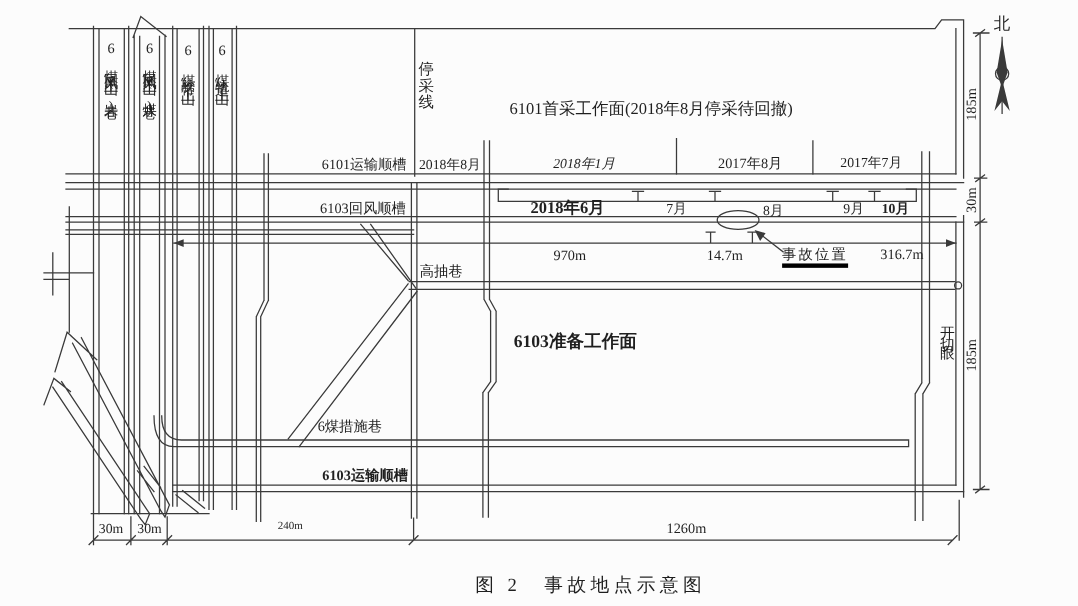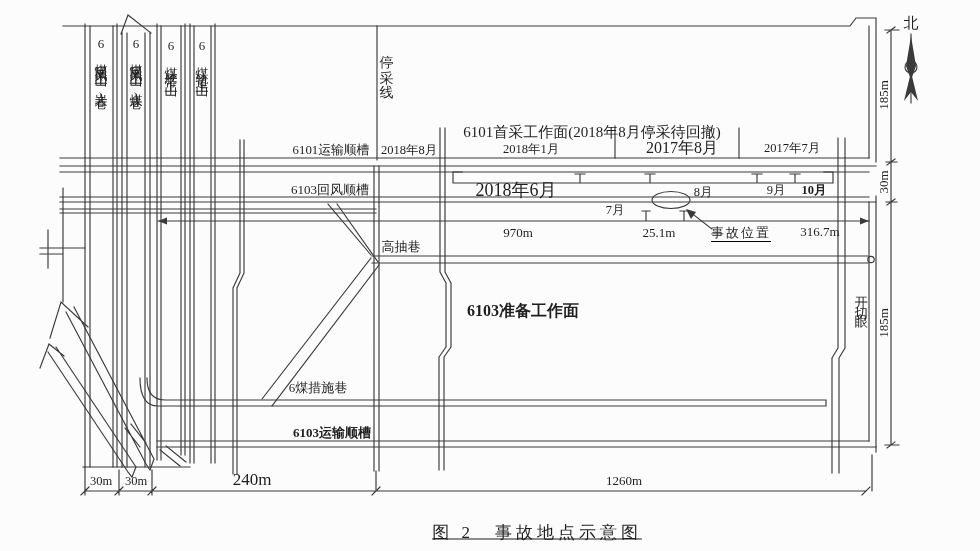--- a/index.html
+++ b/index.html
@@ -9,21 +9,21 @@
     font-family:"Liberation Serif", serif;
     color:#1f1f1f;
   }
   .stage svg{position:absolute;left:0;top:0;}
   .lbl{position:absolute;white-space:nowrap;transform:translate(-50%,-50%);
        font-family:"Liberation Serif", serif;color:#1f1f1f;line-height:1;}
   .rlbl{position:absolute;white-space:nowrap;transform:translate(-50%,-50%) rotate(-90deg);
        font-family:"Liberation Serif", serif;color:#1f1f1f;line-height:1;}
   .vlbl{position:absolute;writing-mode:vertical-rl;text-orientation:upright;
        transform:translateX(-50%);font-family:"Liberation Serif", serif;color:#1f1f1f;line-height:1;}
-  .underline{border-bottom:1px solid #000000;padding-bottom:2px;}
+  .underline{border-bottom:4px solid #000000;padding-bottom:2px;}
 </style>
 </head>
 <body>
 
 <div class="stage">
 
   <svg width="980" height="551" viewBox="0 0 980 551" fill="none" stroke="#3a3a3a" stroke-width="1.15" stroke-linecap="square">
 
     <g>
       <path d="M63 26 H850 L856 18 H876 M876 18 V162 M869 26 V158 M876 196 V452 M869 202 V441 M872 455 V491"></path>
@@ -94,41 +94,41 @@
     <g>
       <path d="M911 34 V103"></path>
       <polygon points="911,36 916,66 911,80 906,66" fill="#3a3a3a" stroke="none"></polygon>
       <polygon points="904,101 911,72 918,101 911,92" fill="#3a3a3a" stroke="none"></polygon>
       <circle cx="911" cy="67" r="6"></circle>
     </g>
   </svg>
 
   <div class="lbl" style="left:911px;top:23px;font-size:15px;">北</div>
 
-  <div class="lbl" style="left:592px;top:100px;font-size:15px;margin-top:32px;">6101首采工作面(2018年8月停采待回撤)</div>
+  <div class="lbl" style="left:592px;top:100px;font-size:15px;">6101首采工作面(2018年8月停采待回撤)</div>
 
   <div class="vlbl" style="left:386px;top:44px;font-size:14px;letter-spacing:15px;">停采线</div>
 
   <div class="lbl" style="left:331px;top:150px;font-size:12.8px;">6101运输顺槽</div>
 
   <div class="lbl" style="left:409px;top:150px;font-size:12.5px;">2018年8月</div>
-  <div class="lbl" style="left:531px;top:149px;font-size:12.5px;">2018年1月</div>
-  <div class="lbl" style="left:682px;top:148px;font-size:16px;">2017年8月</div>
+  <div class="lbl" style="left:531px;top:149px;font-size:12.5px;font-style:italic;">2018年1月</div>
+  <div class="lbl" style="left:682px;top:148px;font-size:13px;">2017年8月</div>
   <div class="lbl" style="left:792px;top:148px;font-size:12.5px;">2017年7月</div>
 
   <div class="lbl" style="left:330px;top:189px;font-size:13px;text-align:right;">6103回风顺槽</div>
 
-  <div class="lbl" style="left:516px;top:190px;font-size:18px;">2018年6月</div>
-  <div class="lbl" style="left:615px;top:190px;font-size:12.5px;margin-top:20px;">7月</div>
+  <div class="lbl" style="left:516px;top:190px;font-size:15px;font-weight:bold;">2018年6月</div>
+  <div class="lbl" style="left:615px;top:190px;font-size:12.5px;">7月</div>
   <div class="lbl" style="left:703px;top:192px;font-size:12.5px;">8月</div>
   <div class="lbl" style="left:776px;top:190px;font-size:12.5px;">9月</div>
   <div class="lbl" style="left:814px;top:190px;font-size:12.5px;font-weight:bold;">10月</div>
 
   <div class="lbl" style="left:518px;top:232px;font-size:13px;">970m</div>
-  <div class="lbl" style="left:659px;top:232px;font-size:13px;">25.1m</div>
+  <div class="lbl" style="left:659px;top:232px;font-size:13px;">14.7m</div>
   <div class="lbl" style="left:820px;top:231px;font-size:13px;">316.7m</div>
 
   <div class="lbl underline" style="left:741px;top:234px;font-size:13px;letter-spacing:2px;">事故位置</div>
 
   <div class="lbl" style="left:401px;top:246px;font-size:13px;">高抽巷</div>
 
   <div class="lbl" style="left:523px;top:311px;font-size:16px;font-weight:bold;">6103准备工作面</div>
 
   <div class="lbl" style="left:318px;top:387px;font-size:13px;">6煤措施巷</div>
 
@@ -140,18 +140,18 @@
   <div class="vlbl" style="left:136px;top:36px;font-size:13px;letter-spacing:2.5px;">6煤回风上山(煤巷)</div>
   <div class="vlbl" style="left:171px;top:38px;font-size:13px;letter-spacing:4px;">6煤胶带上山</div>
   <div class="vlbl" style="left:202px;top:38px;font-size:13px;letter-spacing:4px;">6煤轨道上山</div>
 
   <div class="rlbl" style="left:883px;top:95px;font-size:13px;">185m</div>
   <div class="rlbl" style="left:883px;top:182px;font-size:13px;">30m</div>
   <div class="rlbl" style="left:883px;top:323px;font-size:13px;">185m</div>
 
   <div class="lbl" style="left:101px;top:481px;font-size:12.5px;">30m</div>
   <div class="lbl" style="left:136px;top:481px;font-size:12.5px;">30m</div>
-  <div class="lbl" style="left:252px;top:479px;font-size:17px;">240m</div>
+  <div class="lbl" style="left:264px;top:479px;font-size:10px;">240m</div>
   <div class="lbl" style="left:624px;top:480px;font-size:13px;">1260m</div>
 
-  <div class="lbl" style="left:537px;top:532px;font-size:17px;letter-spacing:4px;text-decoration:underline;">图 2　事故地点示意图</div>
+  <div class="lbl" style="left:537px;top:532px;font-size:17px;letter-spacing:4px;">图 2　事故地点示意图</div>
 
 </div>
 
 </body></html>

